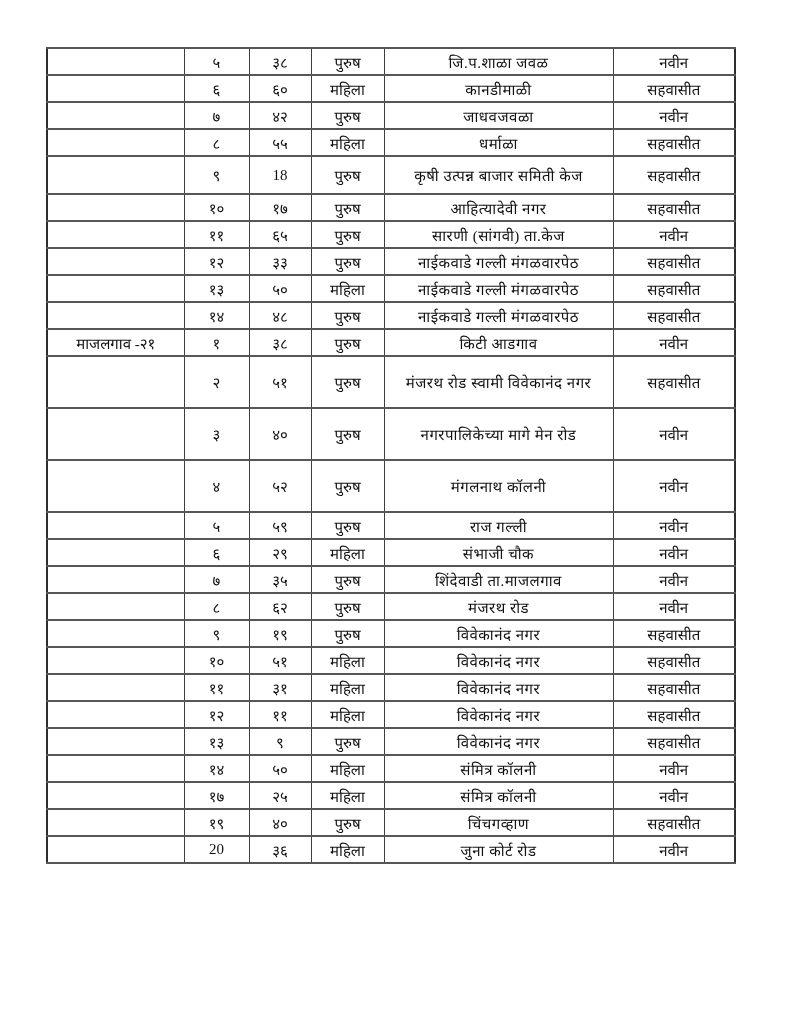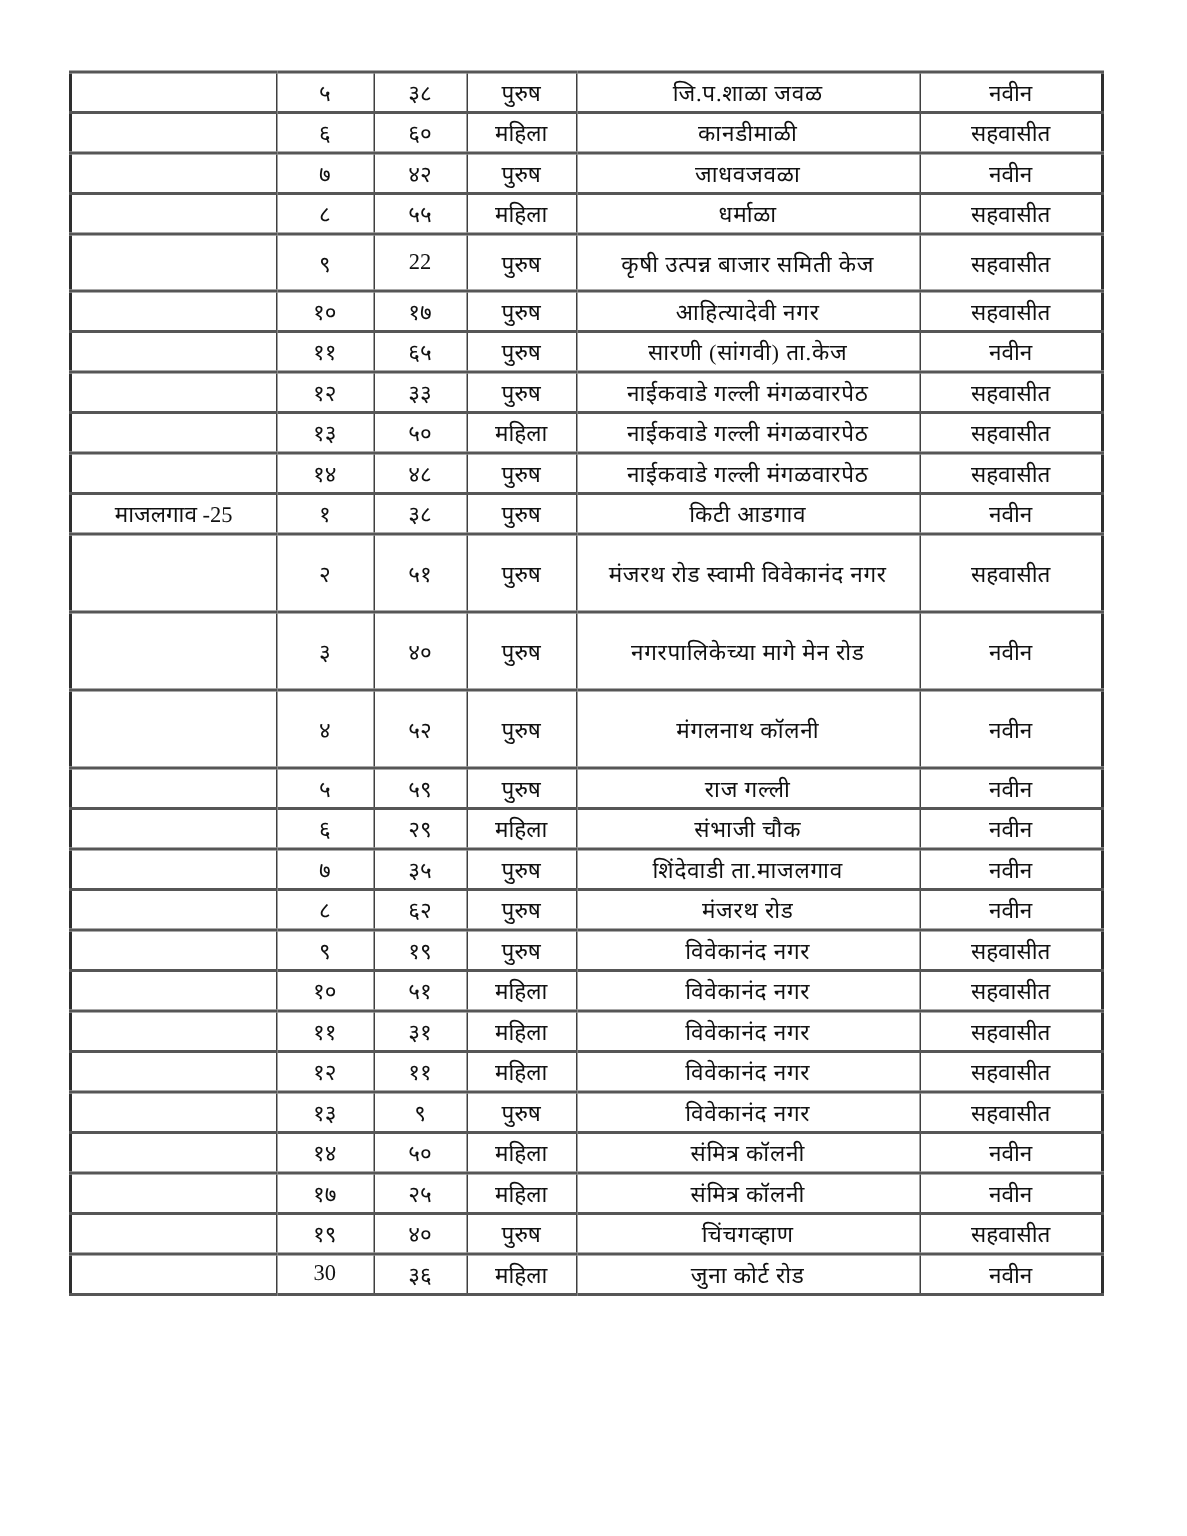--- a/index.html
+++ b/index.html
@@ -84,21 +84,21 @@
           <td class="cell-area"></td>
           <td class="cell-sr">८</td>
           <td class="cell-age">५५</td>
           <td class="cell-gender">महिला</td>
           <td class="cell-address">धर्माळा</td>
           <td class="cell-status">सहवासीत</td>
         </tr>
         <tr class="row-medium">
           <td class="cell-area"></td>
           <td class="cell-sr">९</td>
-          <td class="cell-age">22</td>
+          <td class="cell-age">18</td>
           <td class="cell-gender">पुरुष</td>
           <td class="cell-address">कृषी उत्पन्न बाजार समिती केज</td>
           <td class="cell-status">सहवासीत</td>
         </tr>
         <tr class="row-normal">
           <td class="cell-area"></td>
           <td class="cell-sr">१०</td>
           <td class="cell-age">१७</td>
           <td class="cell-gender">पुरुष</td>
           <td class="cell-address">आहित्यादेवी नगर</td>
@@ -130,21 +130,21 @@
         </tr>
         <tr class="row-normal">
           <td class="cell-area"></td>
           <td class="cell-sr">१४</td>
           <td class="cell-age">४८</td>
           <td class="cell-gender">पुरुष</td>
           <td class="cell-address">नाईकवाडे गल्ली मंगळवारपेठ</td>
           <td class="cell-status">सहवासीत</td>
         </tr>
         <tr class="row-normal">
-          <td class="cell-area">माजलगाव -25</td>
+          <td class="cell-area">माजलगाव -२१</td>
           <td class="cell-sr">१</td>
           <td class="cell-age">३८</td>
           <td class="cell-gender">पुरुष</td>
           <td class="cell-address">किटी आडगाव</td>
           <td class="cell-status">नवीन</td>
         </tr>
         <tr class="row-tall">
           <td class="cell-area"></td>
           <td class="cell-sr">२</td>
           <td class="cell-age">५१</td>
@@ -259,21 +259,21 @@
         <tr class="row-normal">
           <td class="cell-area"></td>
           <td class="cell-sr">१९</td>
           <td class="cell-age">४०</td>
           <td class="cell-gender">पुरुष</td>
           <td class="cell-address">चिंचगव्हाण</td>
           <td class="cell-status">सहवासीत</td>
         </tr>
         <tr class="row-normal">
           <td class="cell-area"></td>
-          <td class="cell-sr">30</td>
+          <td class="cell-sr">20</td>
           <td class="cell-age">३६</td>
           <td class="cell-gender">महिला</td>
           <td class="cell-address">जुना कोर्ट रोड</td>
           <td class="cell-status">नवीन</td>
         </tr>
       </tbody>
   </table>
 </div>
 
 </body></html>

